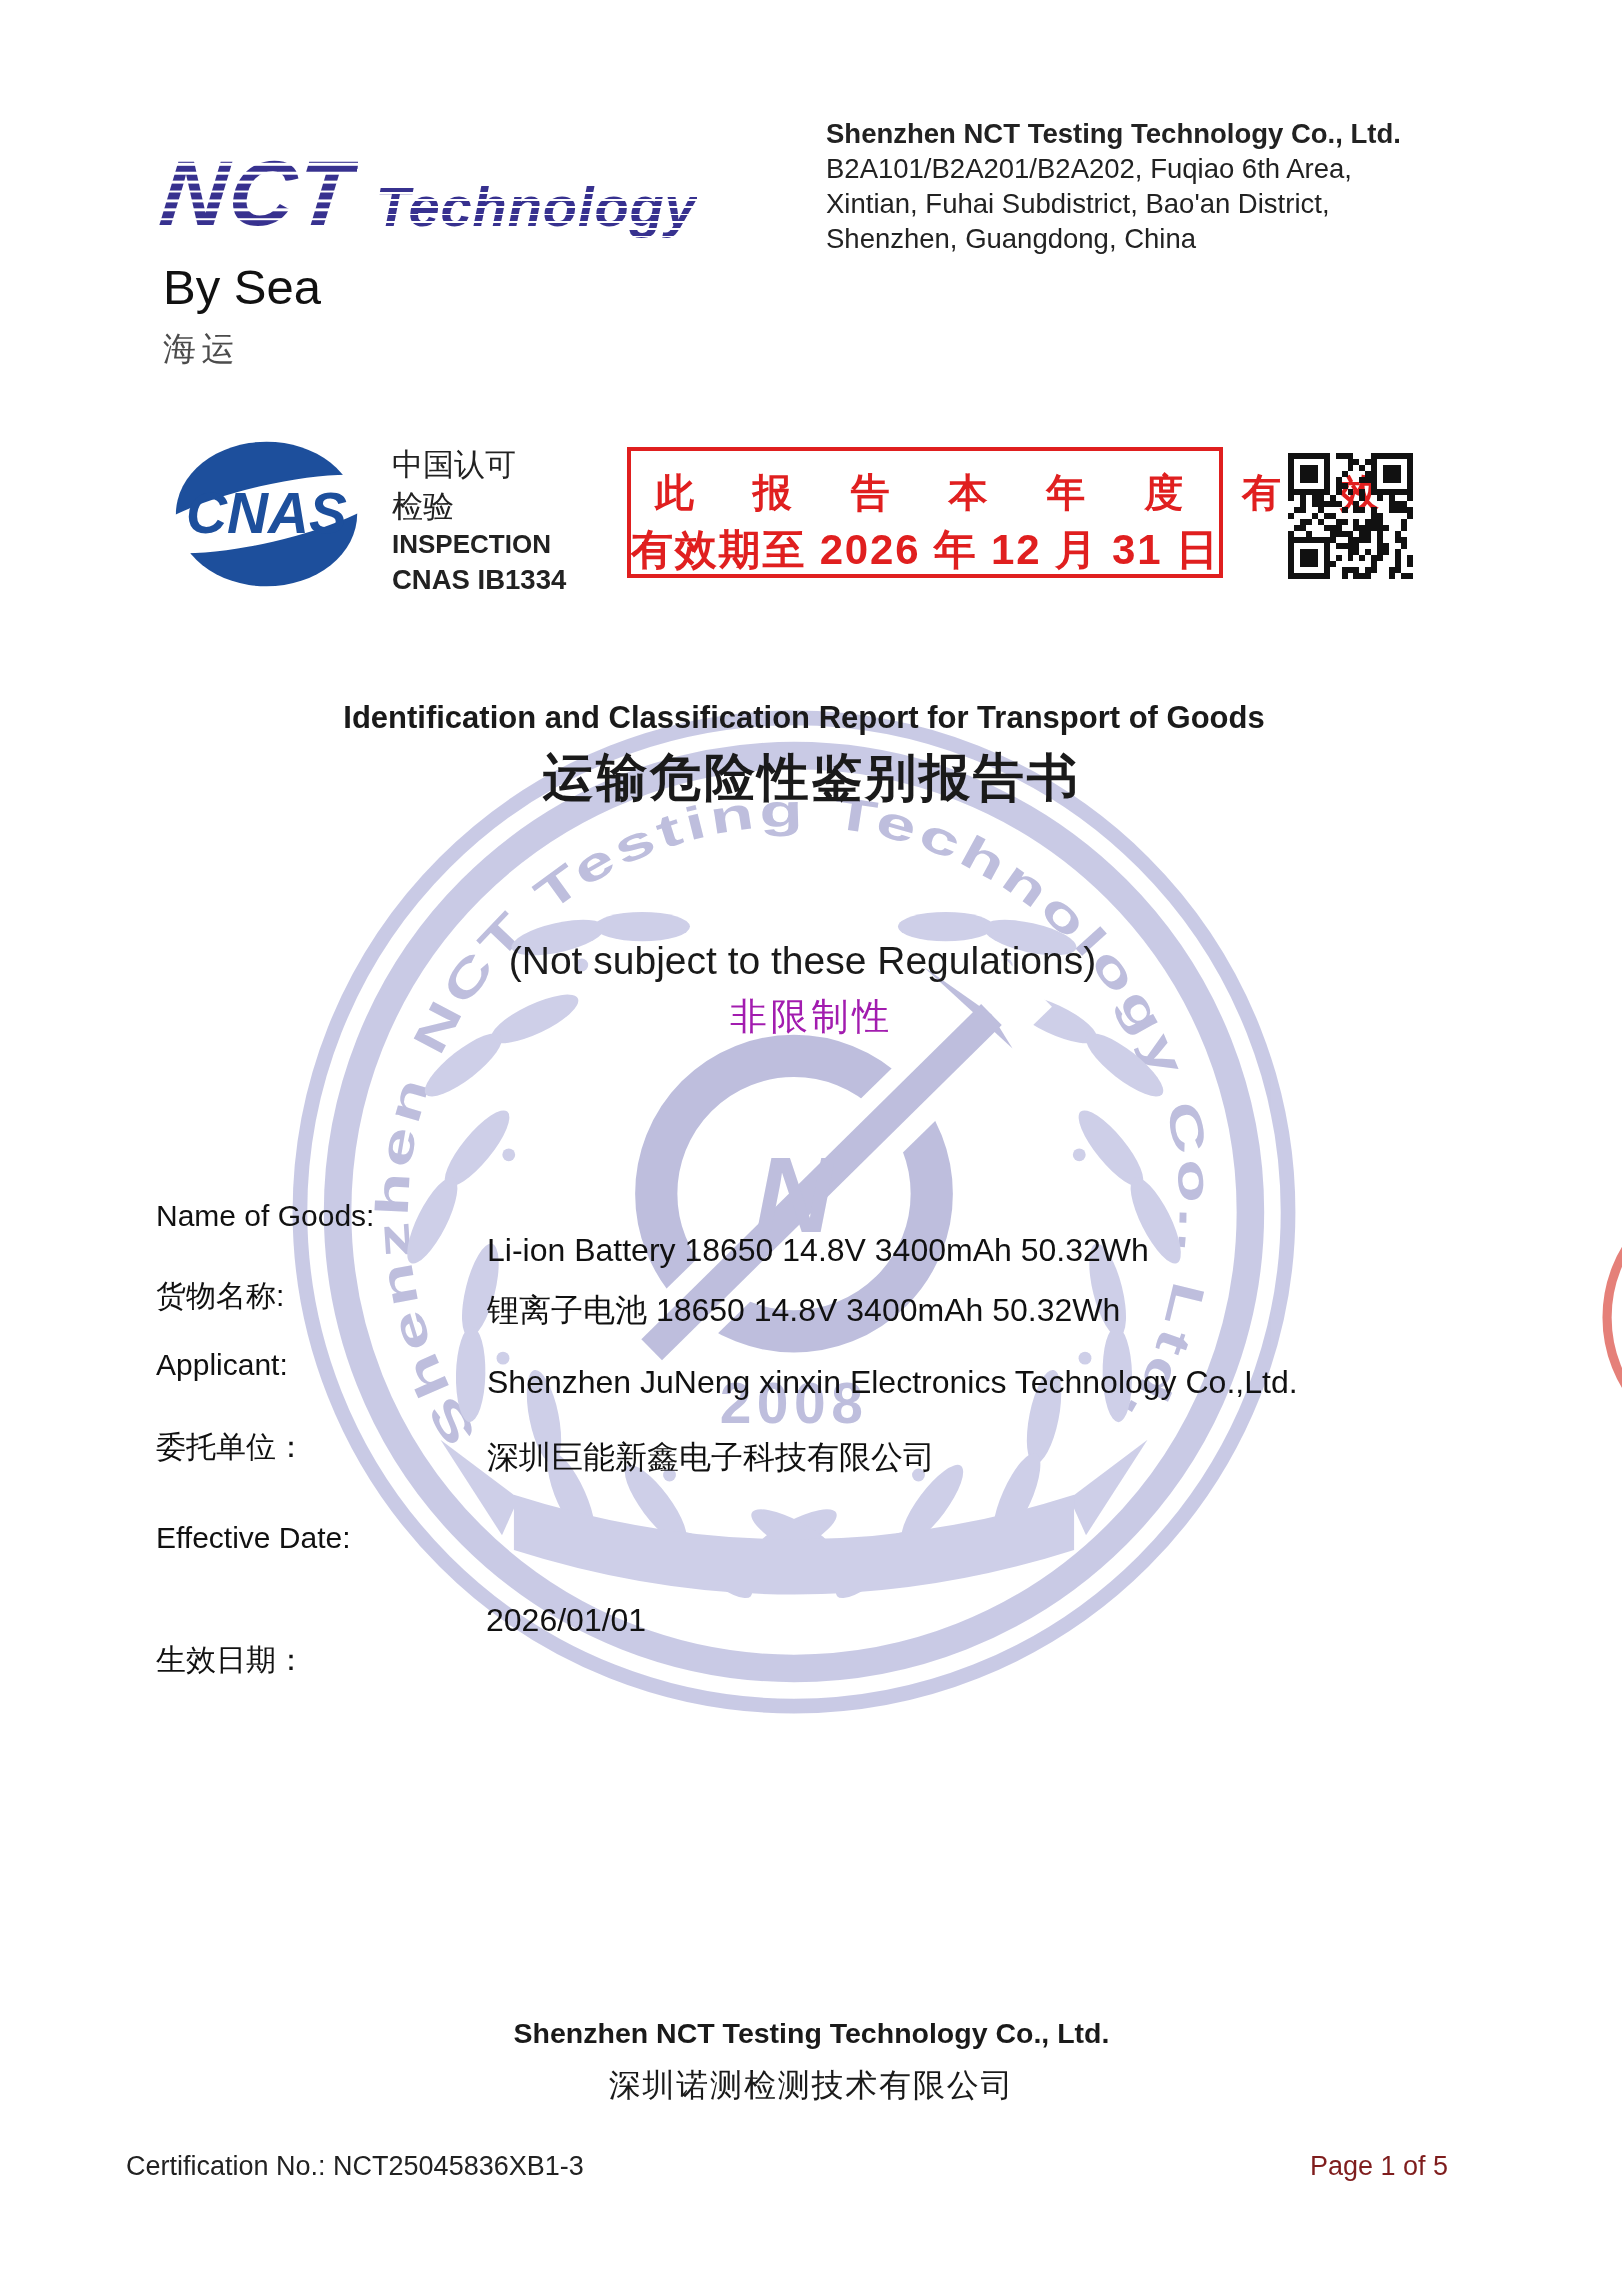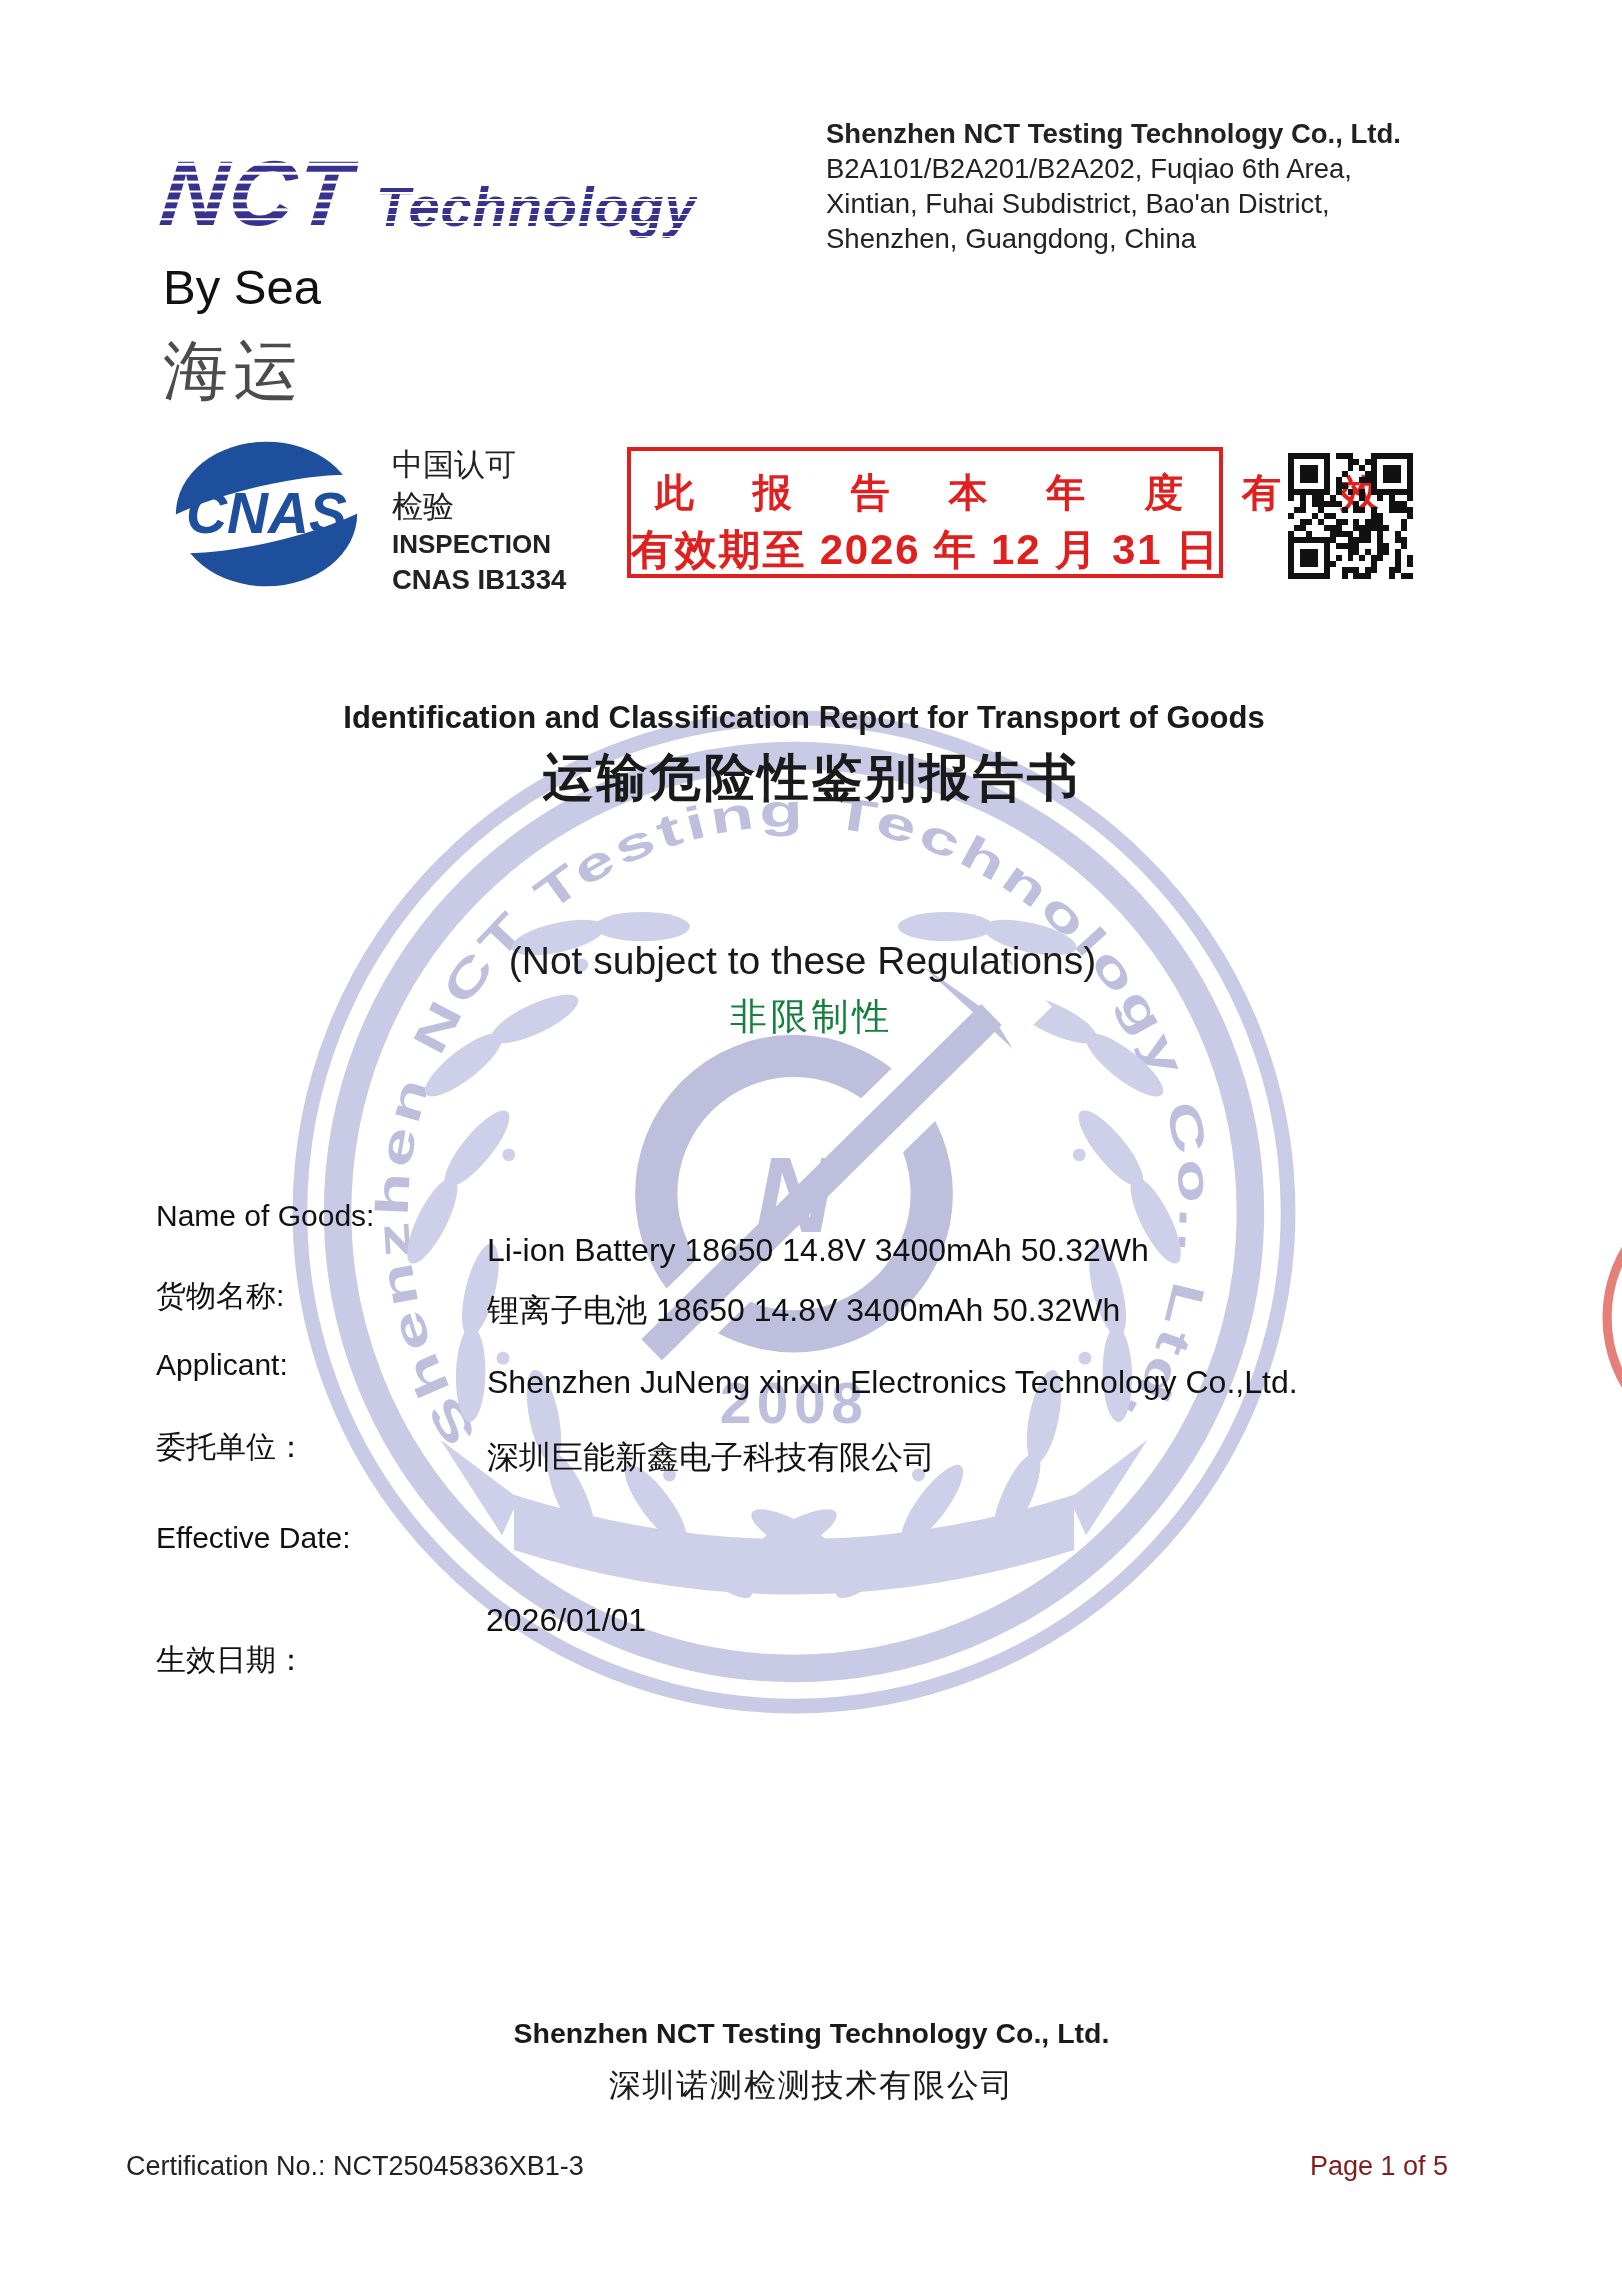--- a/index.html
+++ b/index.html
@@ -19,21 +19,21 @@
     -webkit-background-clip:text;background-clip:text;color:transparent;
     transform:skewX(-6deg);
   }
   .nct-small{
     font-style:italic;font-weight:700;font-size:56px;line-height:1;
     padding-bottom:3.7px;letter-spacing:0.9px;
     background:repeating-linear-gradient(to bottom,#37318f 0 5.5px,#ffffff 5.5px 7.3px);
     -webkit-background-clip:text;background-clip:text;color:transparent;
   }
   .by-sea{left:163px;top:259px;font-size:49px;color:#111;}
-  .by-sea-cn{left:163px;top:327px;font-size:65px;color:#4c4c4c;letter-spacing:5.5px;}
+  .by-sea-cn{left:163px;top:327px;font-size:33px;color:#4c4c4c;letter-spacing:5.5px;}
   .addr{left:826px;top:116px;width:624px;font-size:27.5px;line-height:35px;color:#222;}
   .addr .co{font-weight:700;}
   
   .cnas-logo{left:172px;top:438px;}
   .cnas-text{left:392px;top:443px;font-size:31px;color:#222;}
   .cnas-text .l1{line-height:43px;}
   .cnas-text .l2{line-height:42px;}
   .cnas-text .l3{font-weight:700;font-size:26px;line-height:33px;}
   .cnas-text .l4{font-weight:700;font-size:27.5px;line-height:37px;}
   
@@ -42,21 +42,21 @@
     border:4.6px solid #e01f1f;color:#e01f1f;text-align:center;
   }
   .vbox .vl1{margin-top:14.7px;font-weight:700;font-size:39px;letter-spacing:24px;text-indent:24px;white-space:nowrap;}
   .vbox .vl2{margin-top:2px;font-weight:700;font-size:42px;letter-spacing:1.8px;white-space:nowrap;}
   
   .qr{left:1276px;top:439px;}
   
   .title-en{left:0;top:700px;width:1608px;text-align:center;font-weight:700;font-size:31px;}
   .title-cn{left:0;top:744px;width:1623px;text-align:center;font-weight:700;font-size:51px;letter-spacing:2.8px;}
   .sub-en{left:0;top:939px;width:1605px;text-align:center;font-size:39px;}
-  .sub-cn{left:0;top:992px;width:1623px;text-align:center;font-size:37px;letter-spacing:3.7px;color:#15803d;}
+  .sub-cn{left:0;top:992px;width:1623px;text-align:center;font-size:37px;letter-spacing:3.7px;color:#a21caf;}
   
   .flabel{font-size:30px;color:#111;white-space:nowrap;}
   .fvalue{font-size:32px;color:#111;white-space:nowrap;}
   
   .foot-en{left:0;top:2017px;width:1623px;text-align:center;font-weight:700;font-size:28.5px;}
   .foot-cn{left:0;top:2064px;width:1623px;text-align:center;font-size:32px;letter-spacing:1.8px;}
   .cert-no{left:126px;top:2151px;font-size:27px;color:#222;}
   .page-no{left:1310px;top:2151px;font-size:27px;color:#7f1d1d;}
   
   .seal{left:243px;top:661px;z-index:0;}

